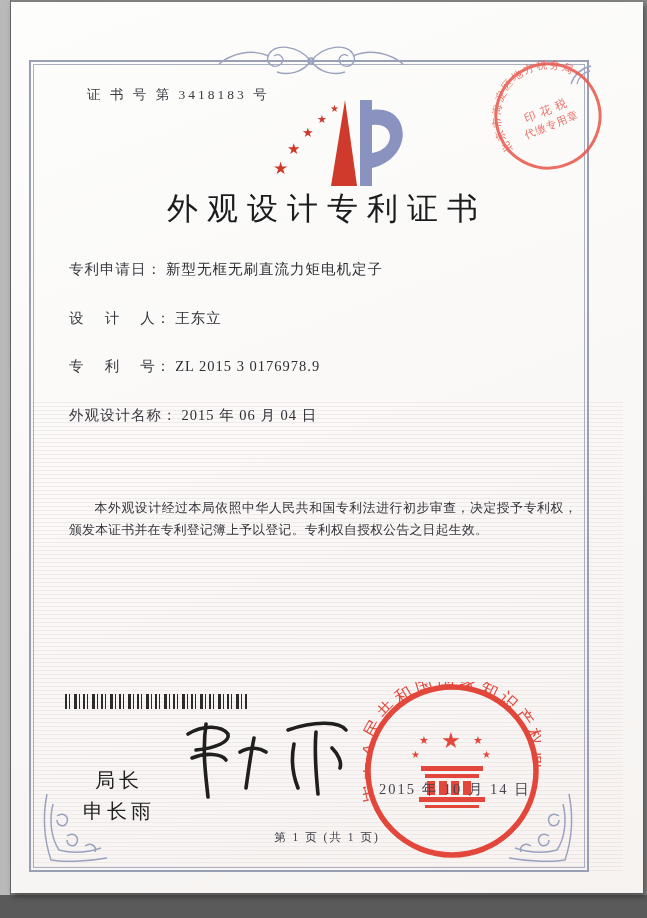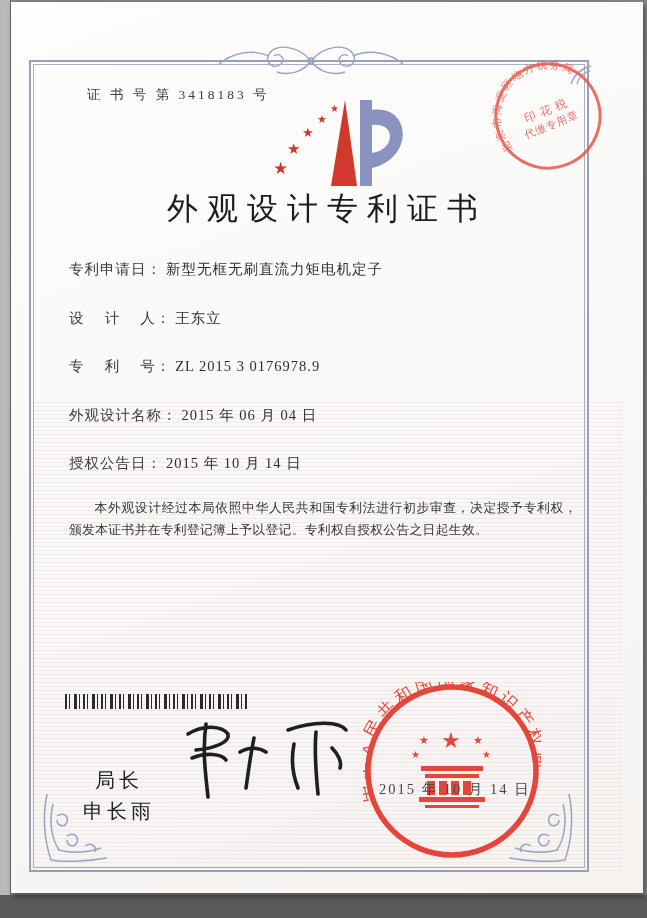--- a/index.html
+++ b/index.html
@@ -127,23 +127,20 @@
       <span class="lab">专利申请日：</span><span class="val">新型无框无刷直流力矩电机定子</span>
     </div>
     <div class="field-row">
       <span class="lab">设　 计　 人：</span><span class="val">王东立</span>
     </div>
     <div class="field-row">
       <span class="lab">专　 利　 号：</span><span class="val">ZL 2015 3 0176978.9</span>
     </div>
     <div class="field-row">
       <span class="lab">外观设计名称：</span><span class="val">2015 年 06 月 04 日</span>
-    </div>
-    <div class="field-row">
-      <span class="lab">授权公告日：</span><span class="val">2015 年 10 月 14 日</span>
     </div>
   </div>
 
   <div class="paras">
     <p>本外观设计经过本局依照中华人民共和国专利法进行初步审查，决定授予专利权，颁发本证书并在专利登记簿上予以登记。专利权自授权公告之日起生效。</p>
   </div>
 
   <div class="barcode"></div>
 
   <div class="signer">
@@ -197,14 +194,15 @@
       <circle cx="59" cy="60" r="52" fill="none" stroke-width="3"></circle>
       <path id="taxArc" d="M17.8,85 A48,48 0 1 1 100.2,85" fill="none" stroke="none"></path>
       <text font-size="10.5" letter-spacing="2" stroke="none">
         <textPath href="#taxArc" startOffset="8">北京市海淀区地方税务局</textPath>
       </text>
       <text x="59" y="58" font-size="11.5" letter-spacing="1" text-anchor="middle" stroke="none">印 花 税</text>
       <text x="59" y="73" font-size="10.5" letter-spacing="1" text-anchor="middle" stroke="none">代缴专用章</text>
     </g>
   </svg>
 
+  <div class="footer-page">第 1 页 (共 1 页)</div>
 
 </div>
 
 </body></html>

